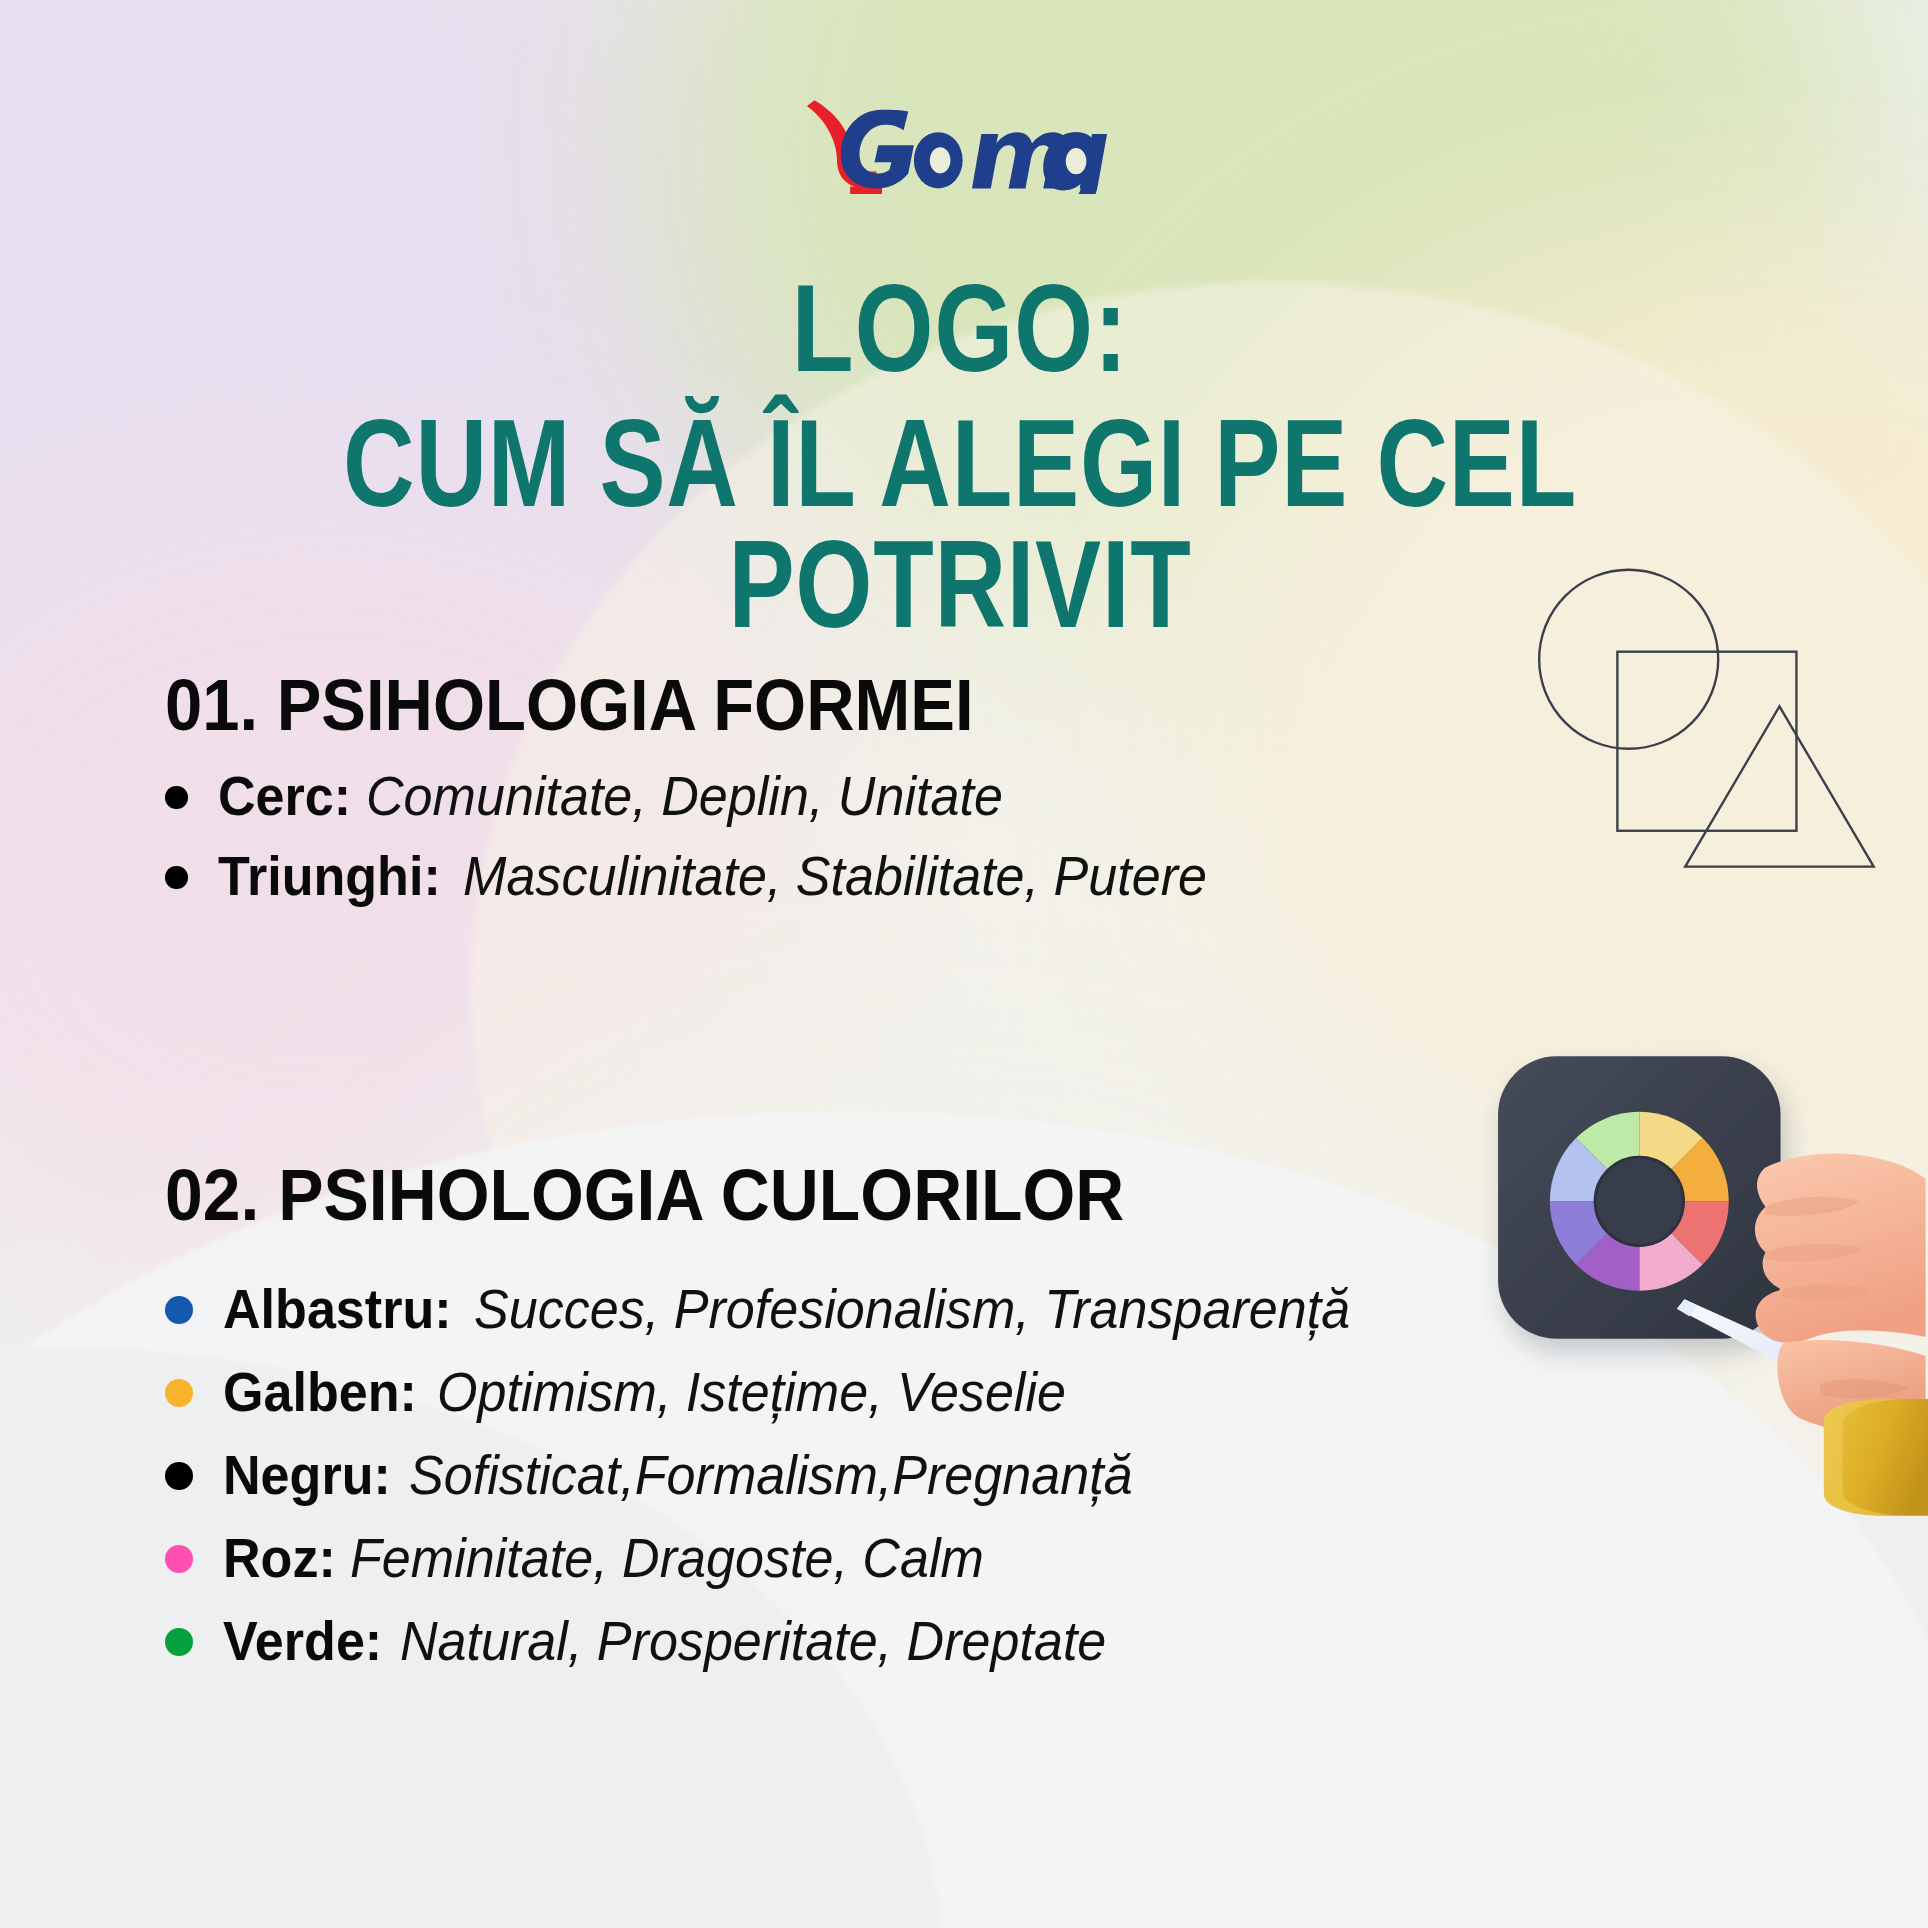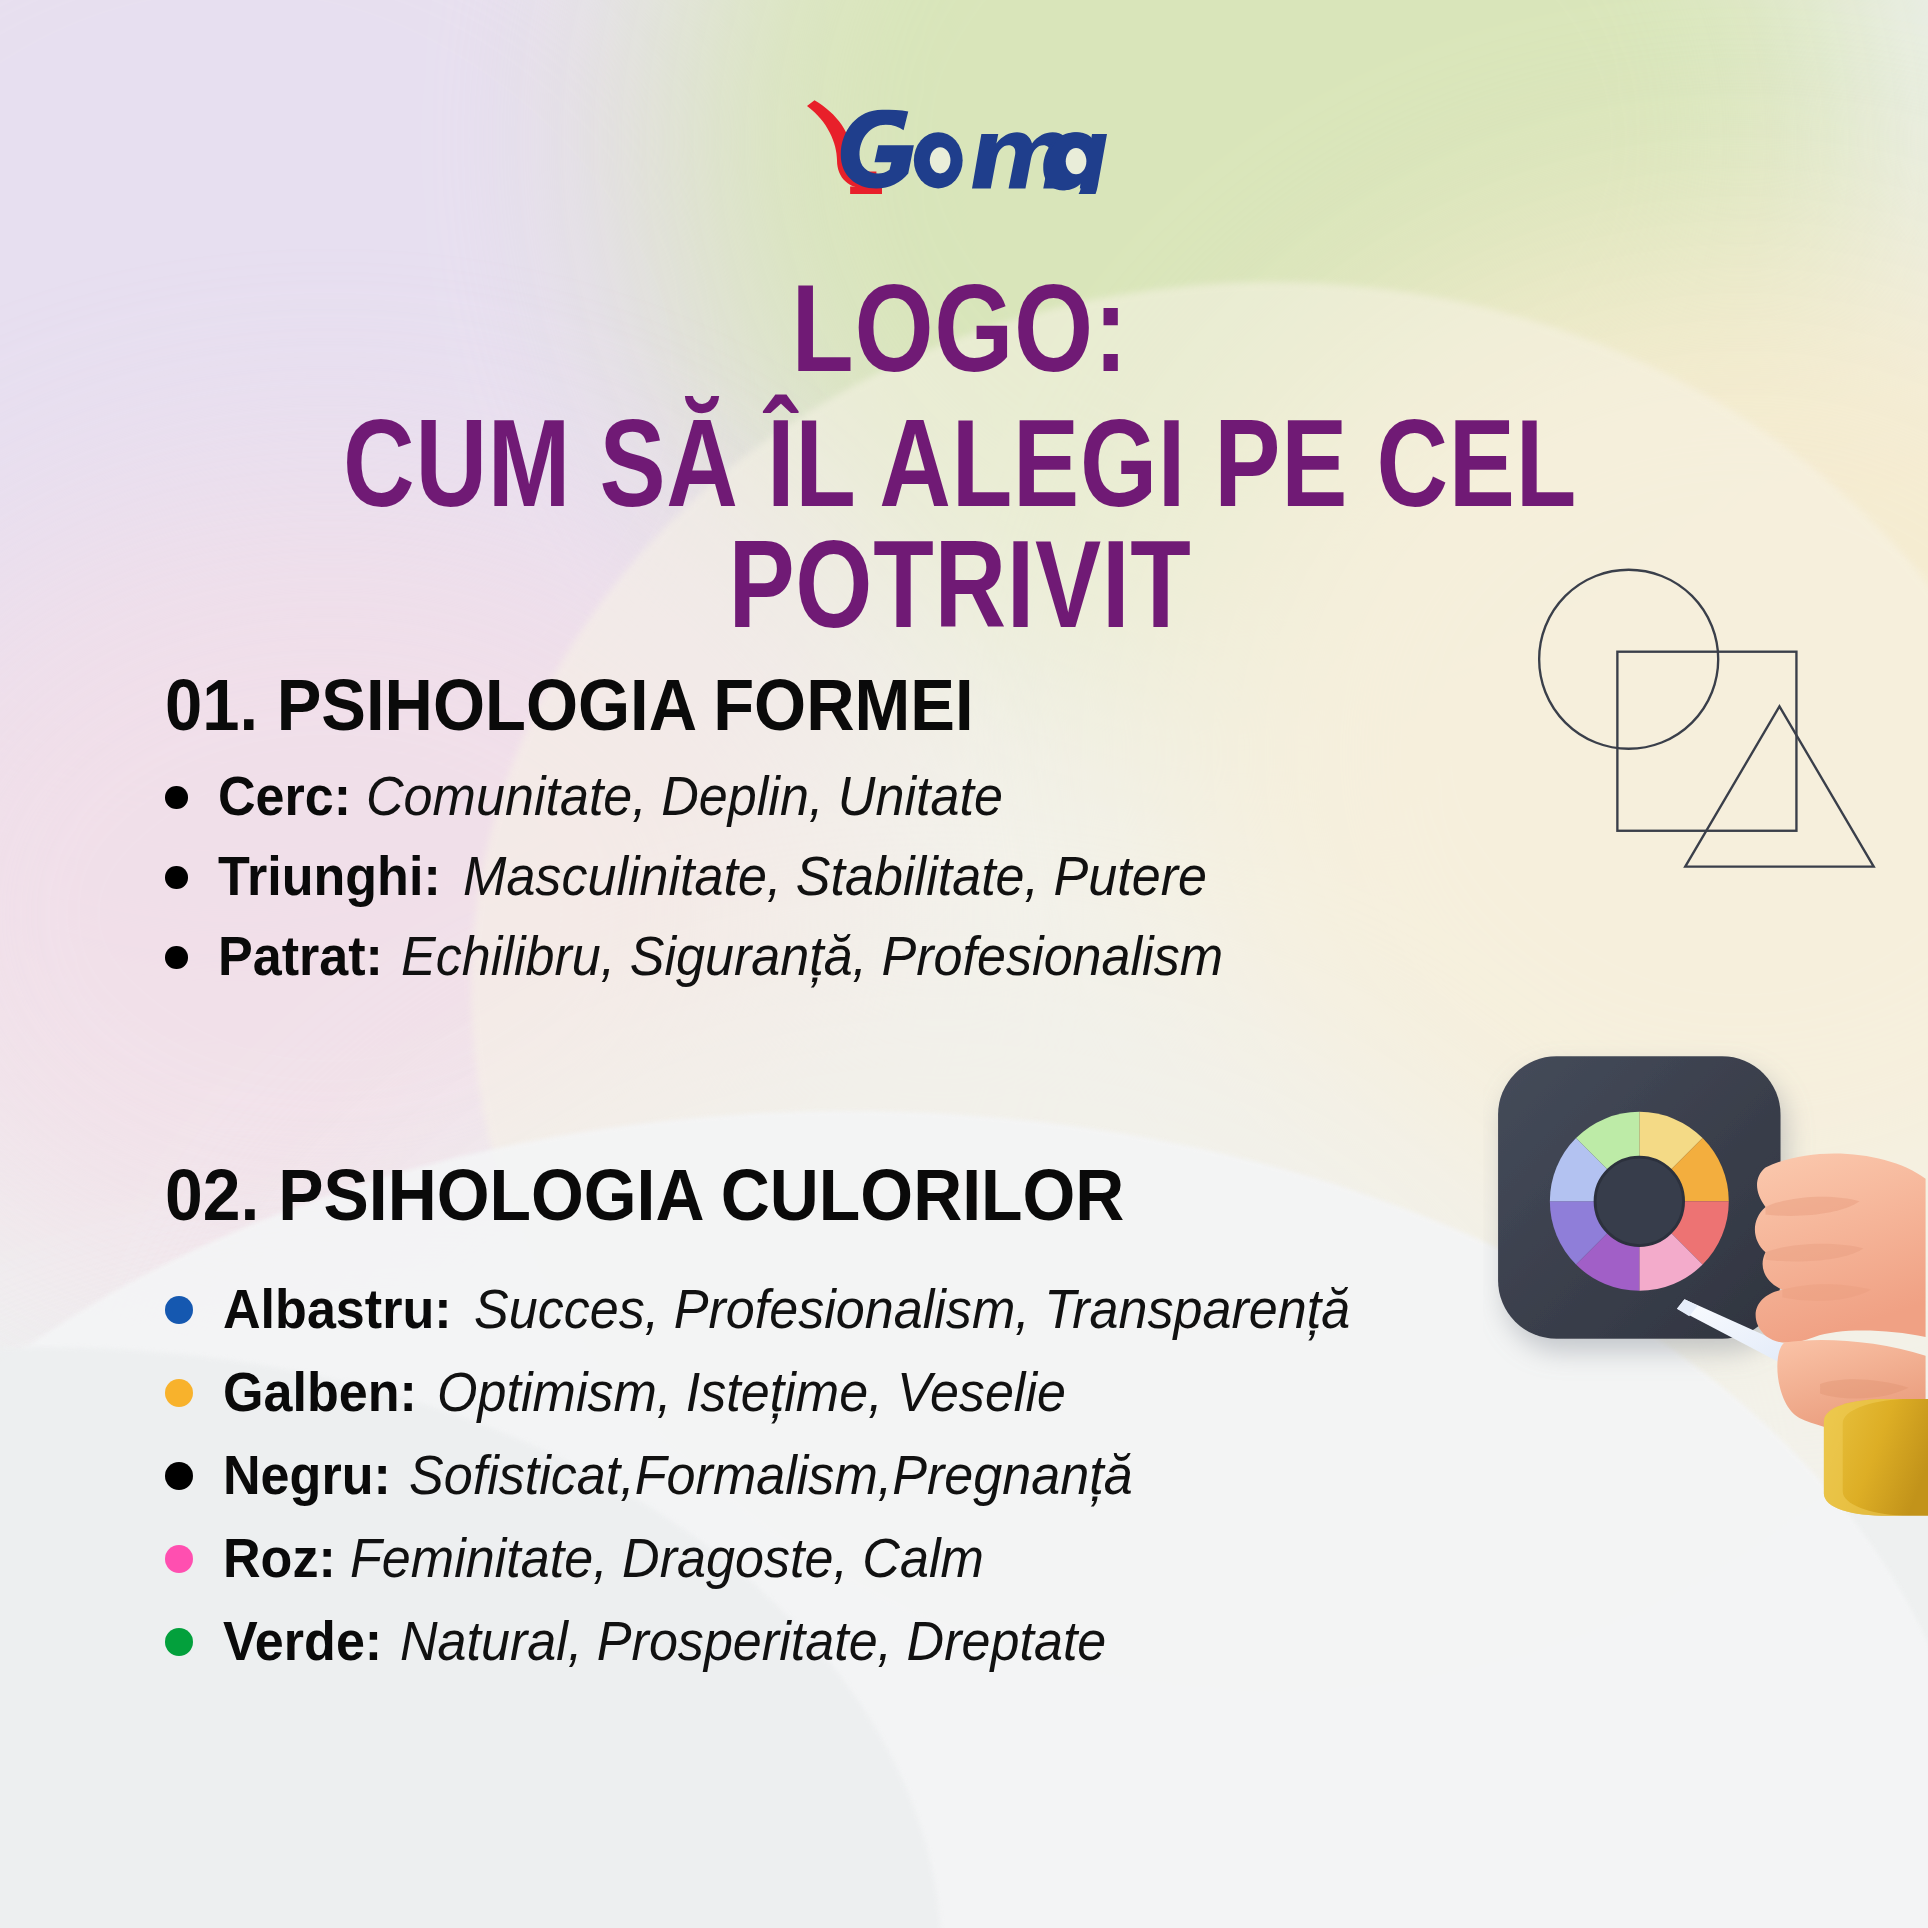--- a/index.html
+++ b/index.html
@@ -24,21 +24,21 @@
   .s2{width:1789px;height:1224px;left:-847px;top:1347px;background:#edeff0;opacity:.9;filter:blur(1.9px);}
   .s3{width:1601px;height:1412px;left:471px;top:282px;background:#f7f3e6;opacity:.55;filter:blur(3.8px);}
 
   
   #logo{position:absolute;left:0;right:0;top:89px;height:104px;z-index:5;
         display:flex;align-items:center;justify-content:center;}
   #logo svg{display:block;}
 
   
   #title{position:absolute;left:0;right:8px;top:268px;z-index:5;text-align:center;
-         color:#701a75;line-height:.98;}
+         color:#0f766e;line-height:.98;}
   .tl1{font-size:124px;font-weight:900;letter-spacing:0.9px;
        font-family:"Liberation Sans Narrow","Liberation Sans",sans-serif;
        transform:scaleX(.82);transform-origin:center;}
   .tl2{font-size:124px;font-weight:900;letter-spacing:0.9px;margin-top:13px;
        font-family:"Liberation Sans Narrow","Liberation Sans",sans-serif;
        transform:scaleX(.80);transform-origin:center;}
 
   
   #shapes{position:absolute;left:1525px;top:565px;z-index:4;}
 
@@ -129,25 +129,20 @@
   <ul class="blist">
     <li>
       <span class="dot"></span>
       <span class="lbl">Cerc:</span>
       <span class="desc">Comunitate, Deplin, Unitate</span>
     </li>
     <li>
       <span class="dot"></span>
       <span class="lbl">Triunghi:</span>
       <span class="desc">Masculinitate, Stabilitate, Putere</span>
-    </li>
-    <li>
-      <span class="dot"></span>
-      <span class="lbl">Patrat:</span>
-      <span class="desc">Echilibru, Siguranță, Profesionalism</span>
     </li>
   </ul>
 </div>
 
 <div class="section" id="sec2">
   <div class="sec-head">02. PSIHOLOGIA CULORILOR</div>
   <ul class="blist">
     <li>
       <span class="dot" style="background: rgb(21, 88, 176);"></span>
       <span class="lbl">Albastru:</span>

